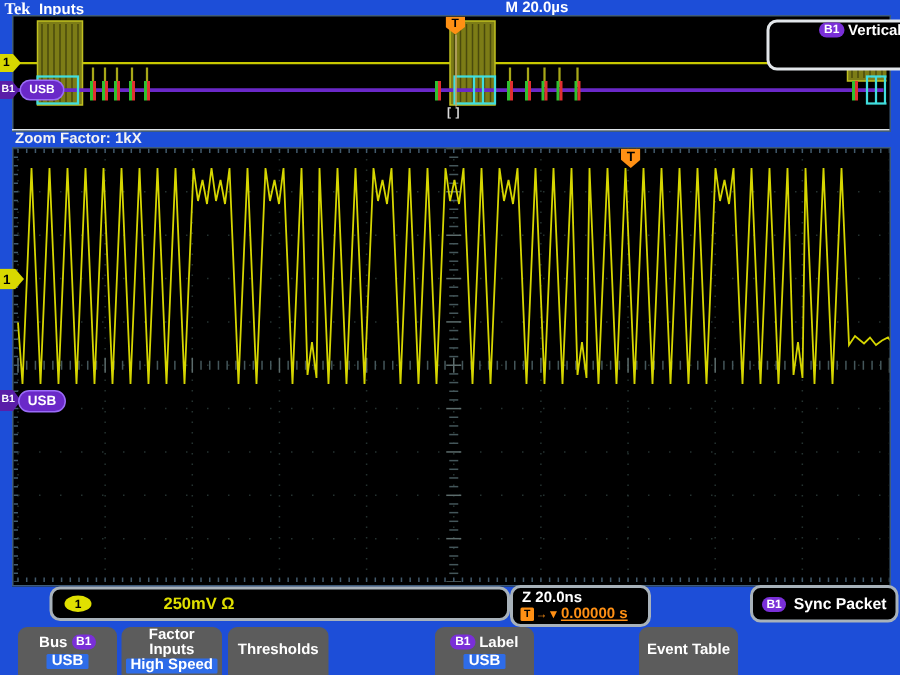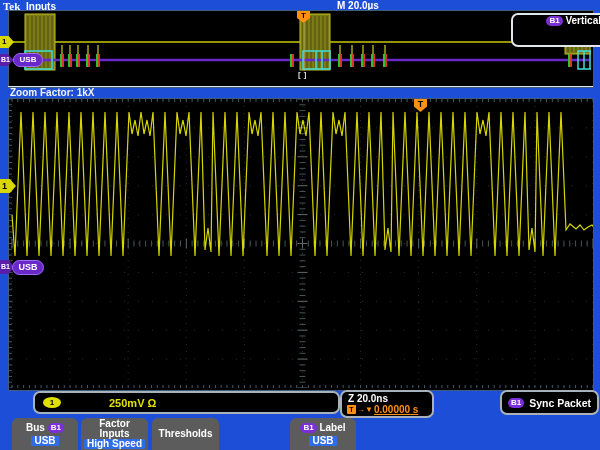--- a/index.html
+++ b/index.html
@@ -633,14 +633,17 @@
     <div class="mline"><span class="hl">High Speed</span></div>
   </div>
   <div class="mbtn" style="left:152px;width:67px;padding-top:11px;">
     <div class="mline">Thresholds</div>
   </div>
   <div class="mbtn" style="left:290px;width:66px;padding-top:5px;">
     <div class="mline"><span class="pill">B1</span>
       <span>Label</span></div>
     <div class="mline" style="margin-top:3px;"><span class="hl">USB</span></div>
   </div>
+  <div class="mbtn" style="left:426px;width:66px;padding-top:11px;">
+    <div class="mline">Event Table</div>
+  </div>
 
 </div>
 
 </body></html>

